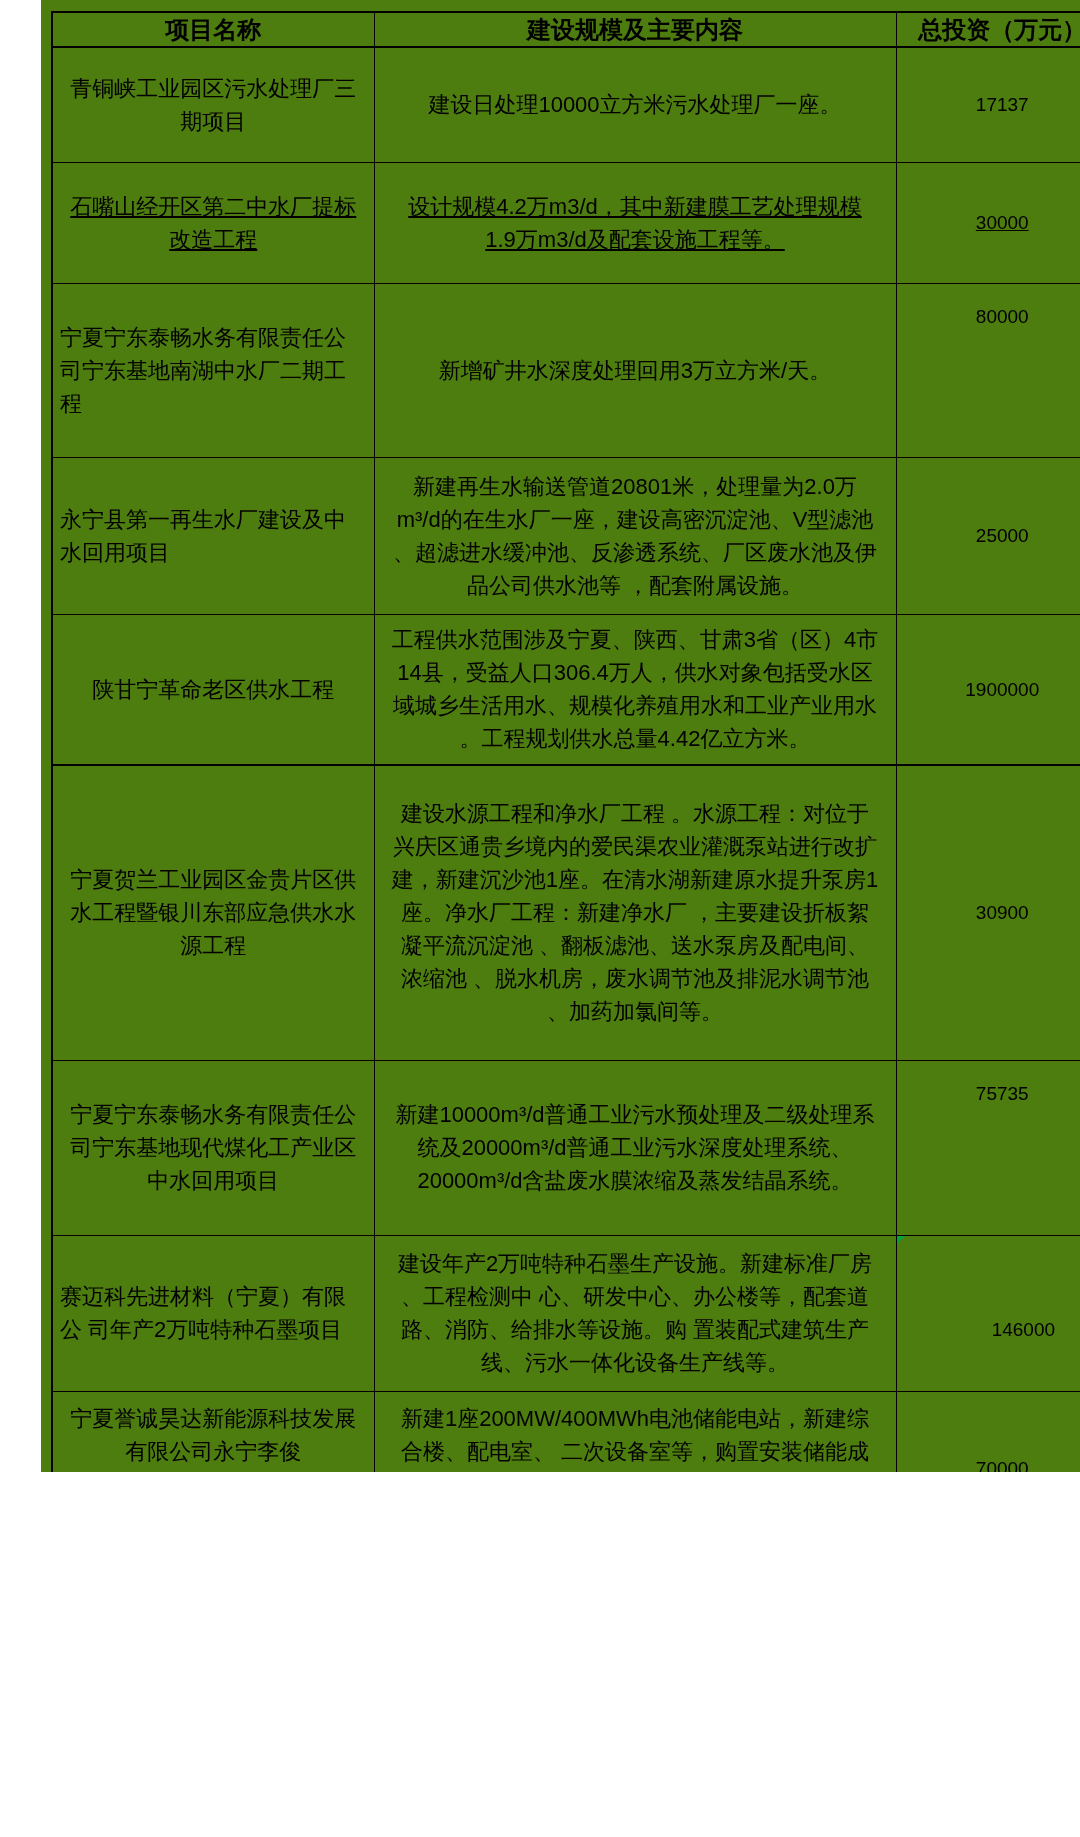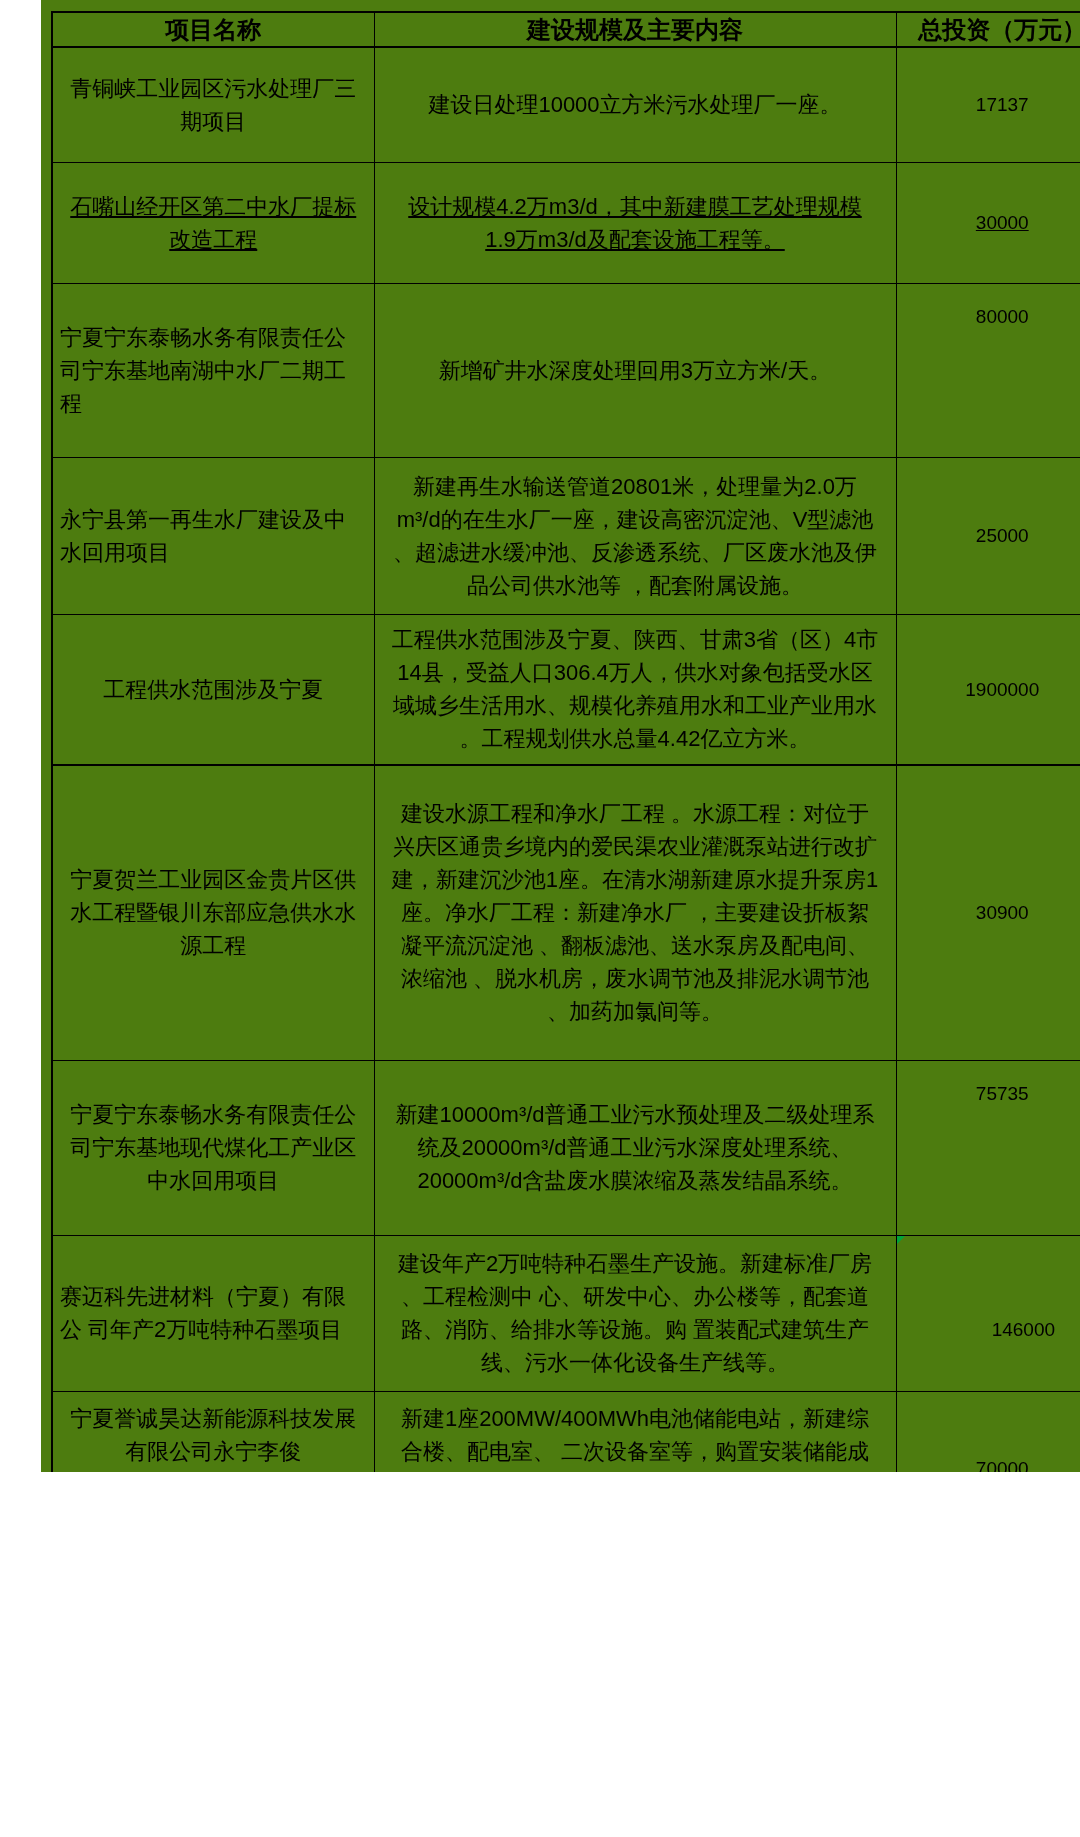--- a/index.html
+++ b/index.html
@@ -113,21 +113,21 @@
       <td class="c1 al">永宁县第一再生水厂建设及中
 水回用项目</td>
       <td class="c2">新建再生水输送管道20801米，处理量为2.0万
 m³/d的在生水厂一座，建设高密沉淀池、V型滤池
 、超滤进水缓冲池、反渗透系统、厂区废水池及伊
 品公司供水池等 ，配套附属设施。</td>
       <td class="c3">25000</td>
     </tr>
 
     <tr class="r5">
-      <td class="c1">工程供水范围涉及宁夏</td>
+      <td class="c1">陕甘宁革命老区供水工程</td>
       <td class="c2">工程供水范围涉及宁夏、陕西、甘肃3省（区）4市
 14县，受益人口306.4万人，供水对象包括受水区
 域城乡生活用水、规模化养殖用水和工业产业用水
 。工程规划供水总量4.42亿立方米。</td>
       <td class="c3">1900000</td>
     </tr>
 
     <tr class="r6">
       <td class="c1">宁夏贺兰工业园区金贵片区供
 水工程暨银川东部应急供水水

